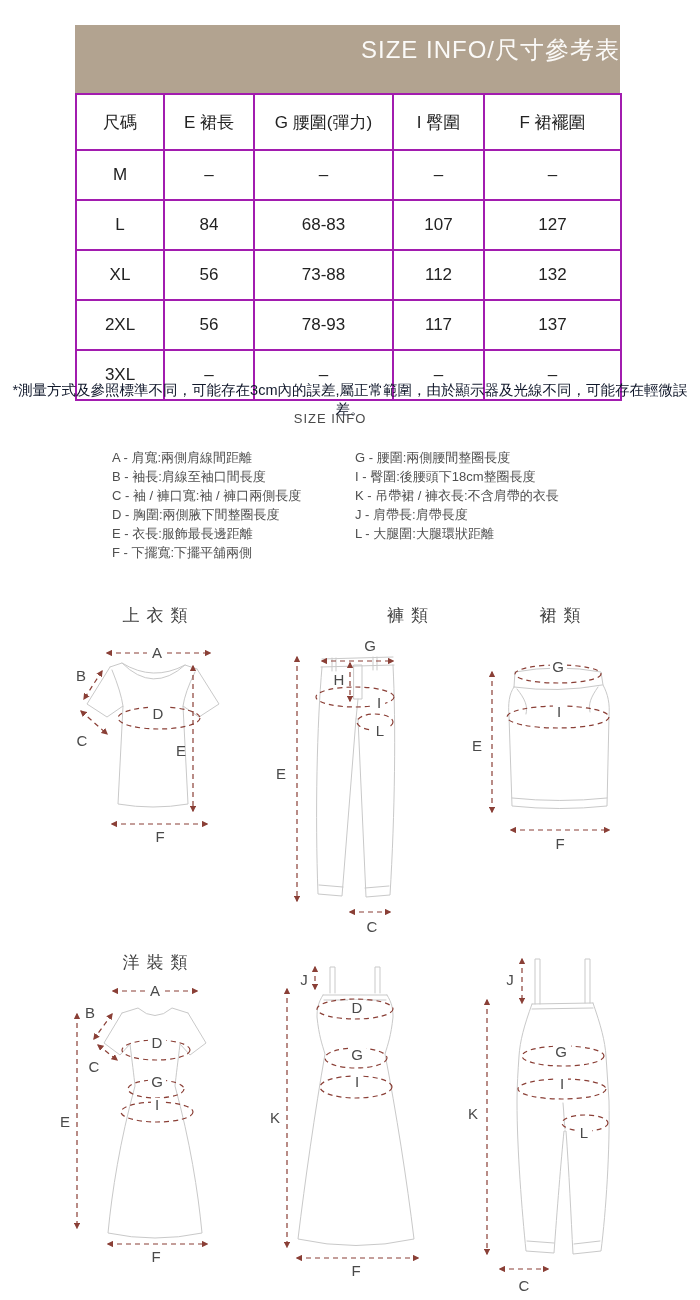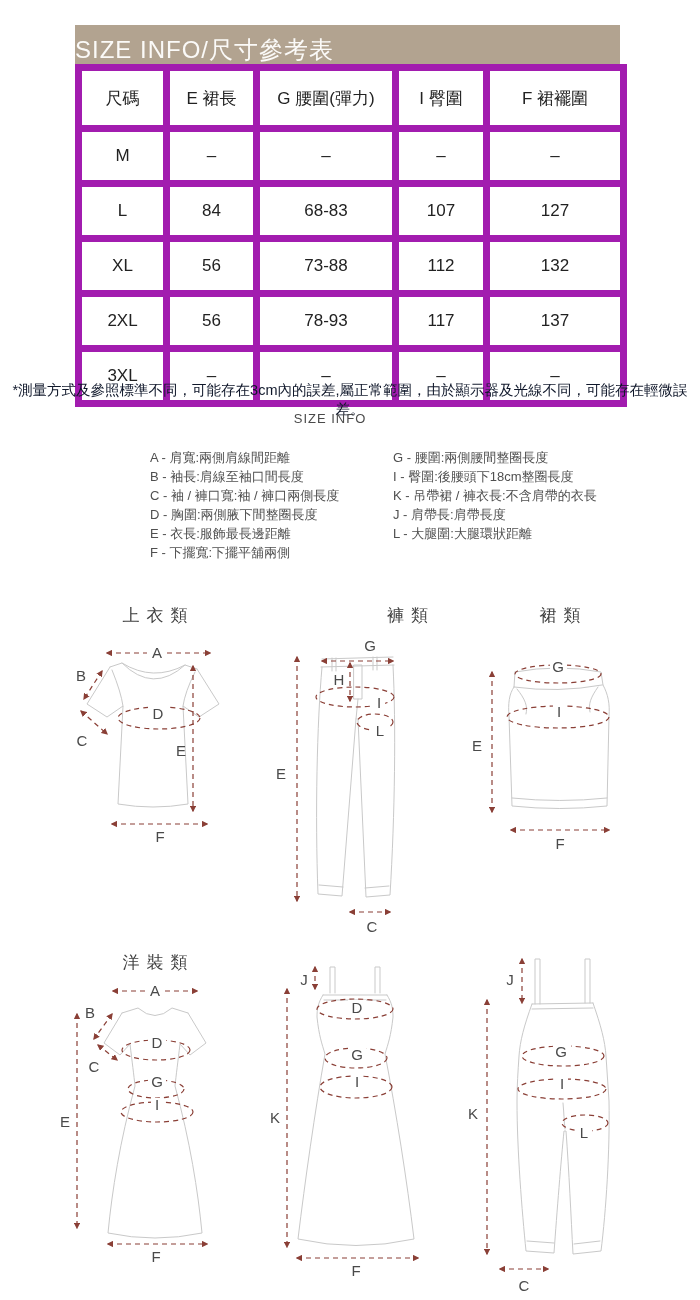--- a/index.html
+++ b/index.html
@@ -4,45 +4,45 @@
 <style>
   html,body { margin:0; padding:0; }
   body {
     width:700px; height:1300px; position:relative; overflow:hidden;
     background:#ffffff; font-family:"Liberation Sans","DejaVu Sans",sans-serif;
     color:#2e2e2e;
   }
   
   .size-table { position:absolute; left:75px; top:25px; width:545px; }
   .table-title {
-    height:39px; line-height:50px; background:#b2a390; color:#fbfaf8;
-    font-size:24px; text-align:left; letter-spacing:1px;
+    height:68px; line-height:50px; background:#b2a390; color:#fbfaf8;
+    font-size:24px; text-align:right; letter-spacing:1px;
   }
   .size-table table {
     width:100%; border-collapse:collapse; table-layout:fixed;
     border:1px solid #cdc3b3; background:#fff;
   }
   .size-table th, .size-table td {
-    border:7px solid #a21caf; text-align:center; font-weight:normal;
+    border:2px solid #a21caf; text-align:center; font-weight:normal;
     color:#222; font-size:17px;
   }
   .size-table th { height:52px; }
   .size-table td { height:46px; }
   
   .note {
     position:absolute; top:381px; left:0; width:700px; text-align:center;
     font-size:14.5px; color:#0f172a; letter-spacing:0;
   }
   .section-heading {
     position:absolute; top:411px; left:0; width:660px; text-align:center;
     font-size:13px; color:#4a4a4a; letter-spacing:1px;
   }
   
   .legend-col { position:absolute; top:448px; font-size:13px; color:#4f4f4f; }
-  .legend-col .legend-item { line-height:19px; white-space:nowrap;margin-left:38px; }
+  .legend-col .legend-item { line-height:19px; white-space:nowrap; }
   .legend-left  { left:112px; }
   .legend-right { left:355px; }
   
   .diagram { position:absolute;margin-top:16px; }
   .diagram-title {
     font-size:17px; color:#3e3e3e; text-align:center;
     letter-spacing:7px; text-indent:7px; height:30px; line-height:24px;
   }
   .d-tops     { left:55px;  top:588px; width:200px; }
   .d-pants    { left:265px; top:588px; width:180px; }

